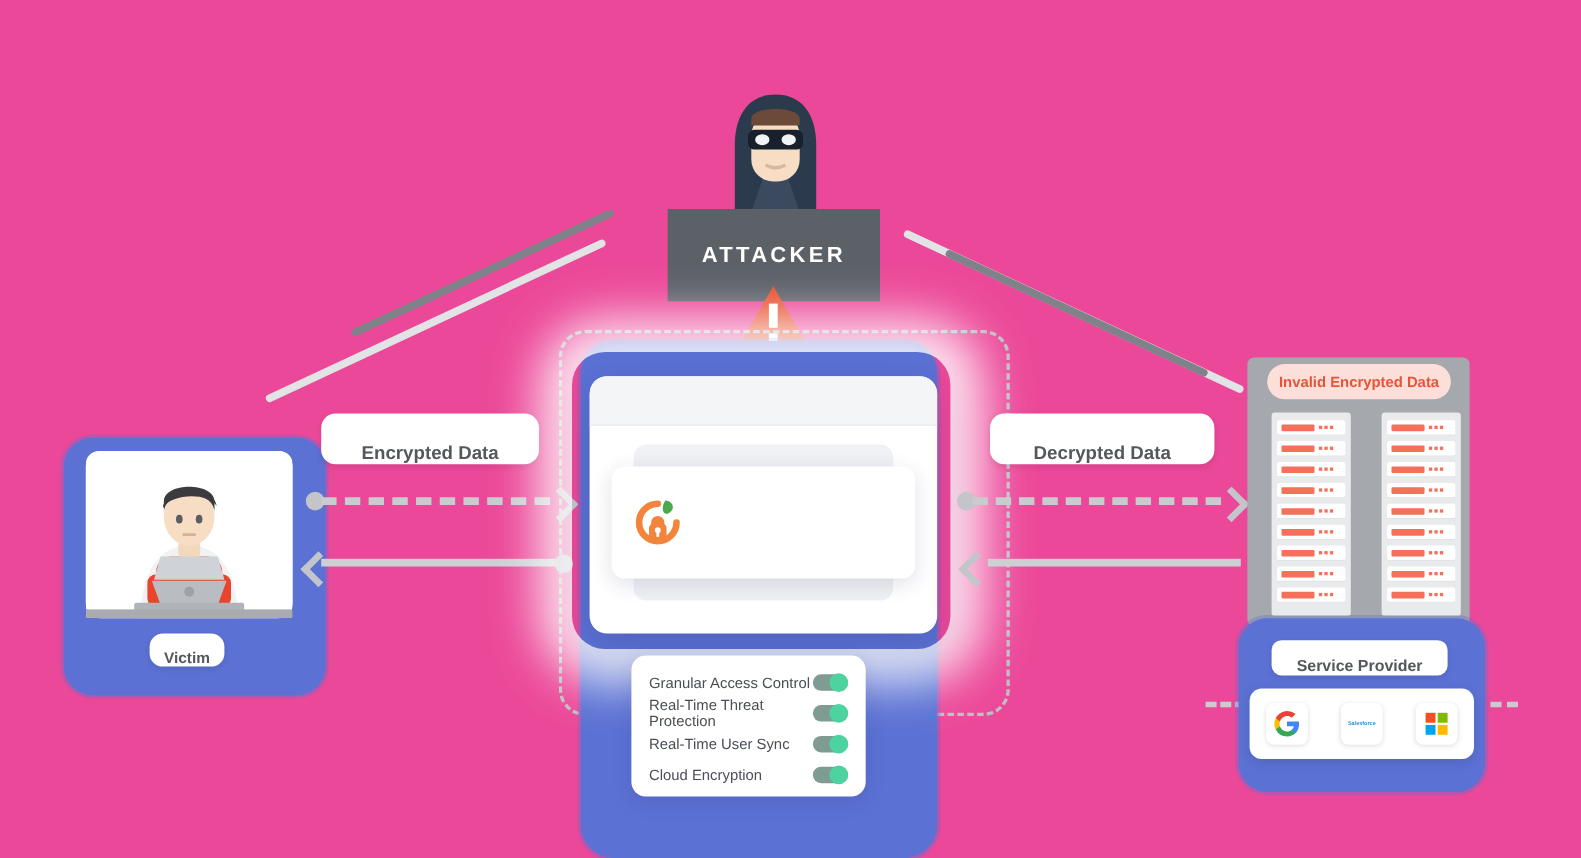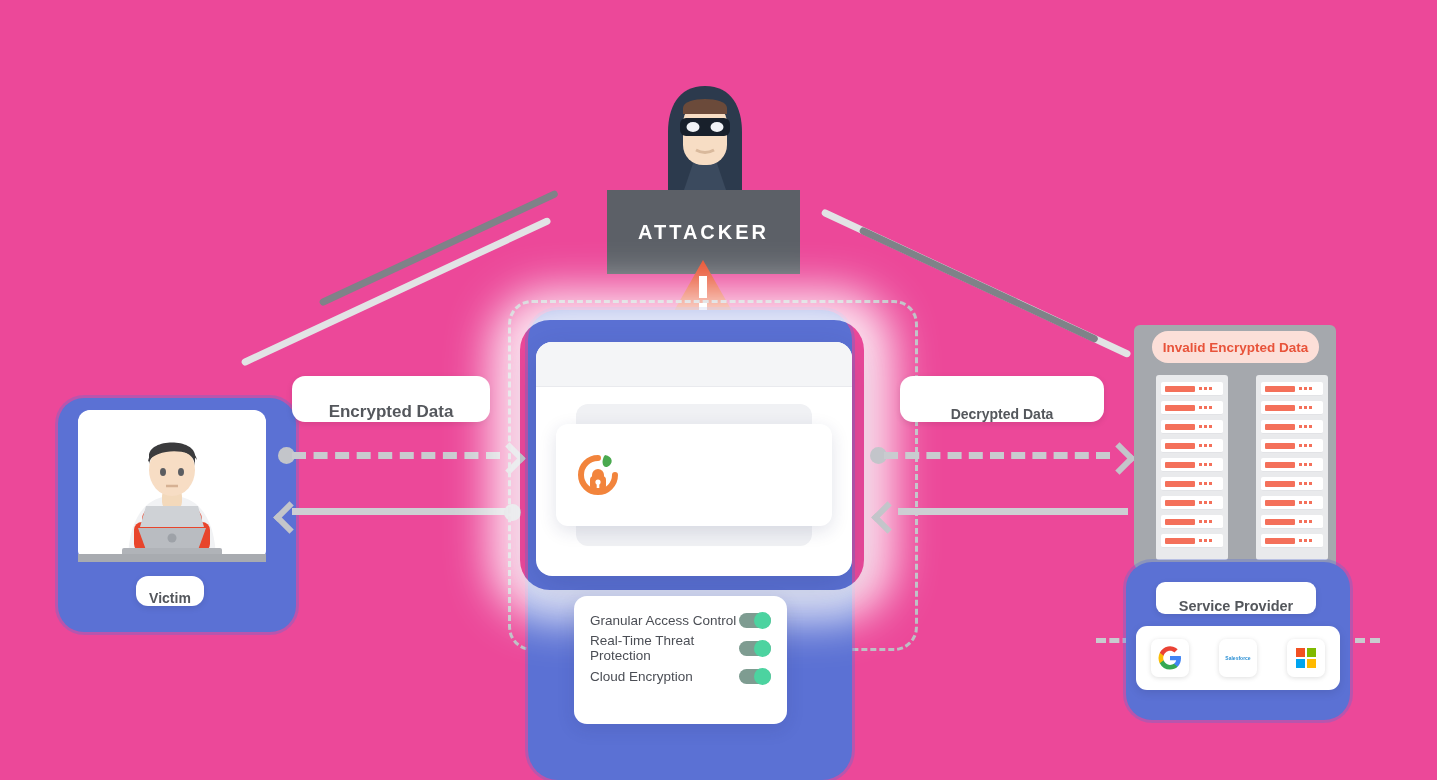--- a/index.html
+++ b/index.html
@@ -386,35 +386,41 @@
           <span class="knob"></span>
         </span>
     </div>
     <div class="feature-row">
       <span class="feature-label">Real-Time Threat Protection</span>
       <span class="toggle">
           <span class="knob"></span>
         </span>
     </div>
     <div class="feature-row">
+      <span class="feature-label">Real-Time User Sync</span>
+      <span class="toggle">
+          <span class="knob"></span>
+        </span>
+    </div>
+    <div class="feature-row">
       <span class="feature-label">Cloud Encryption</span>
       <span class="toggle">
           <span class="knob"></span>
         </span>
     </div>
   </div>
 
   <div class="dot-cap" style="left:870px; top:447px;"></div>
   <div class="h-line-dashed" style="left:884px; top:452px; width:226px;"></div>
   <div class="chev right" style="left:1108px; top:447px;"></div>
 
   <div class="h-line-solid" style="left:898px; top:508px; width:230px;"></div>
   <div class="chev left" style="left:876px; top:506px;"></div>
 
-  <div class="pill" style="left:900px; top:376px; width:204px; height:46px; font-size:14px; border-radius:13px;">
+  <div class="pill" style="left:900px; top:376px; width:204px; height:46px; font-size:17px; border-radius:13px;">
     <span>Decrypted Data</span>
   </div>
 
   <div class="h-line-dashed" style="left:1096px; top:638px; width:50px; border-top-width:5px;"></div>
   <div class="h-line-dashed" style="left:1340px; top:638px; width:40px; border-top-width:5px;"></div>
 
   <div id="server-gray"></div>
   <div id="invalid-pill">
     <span>Invalid Encrypted Data</span>
   </div>

